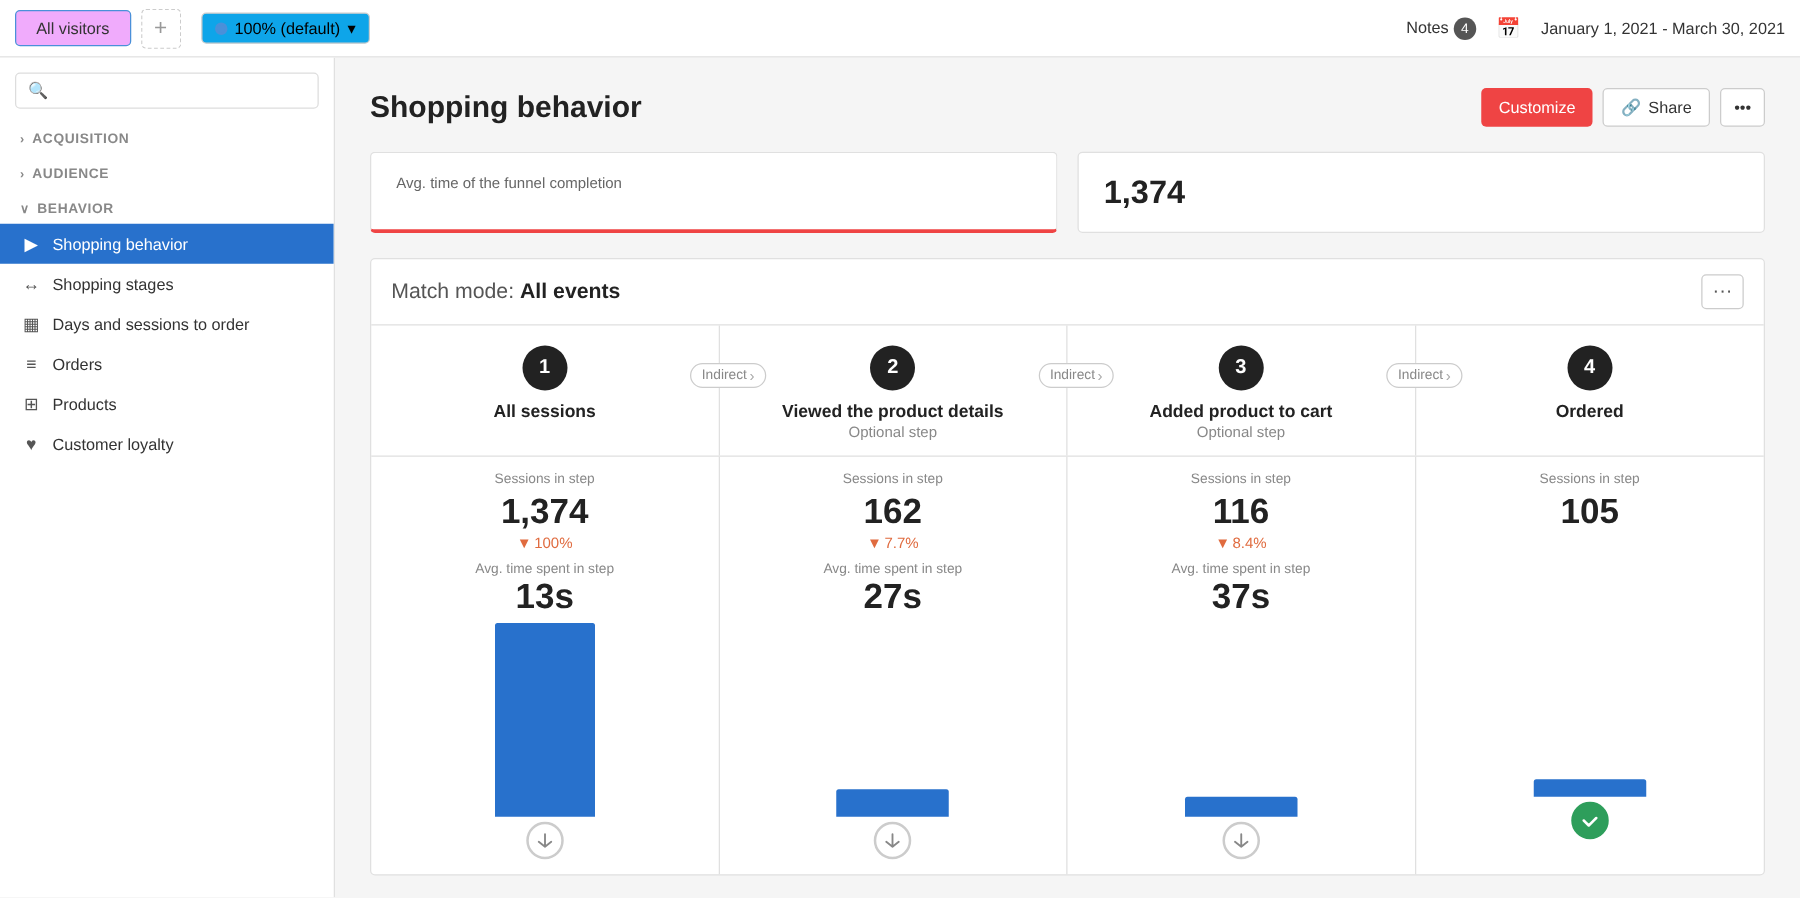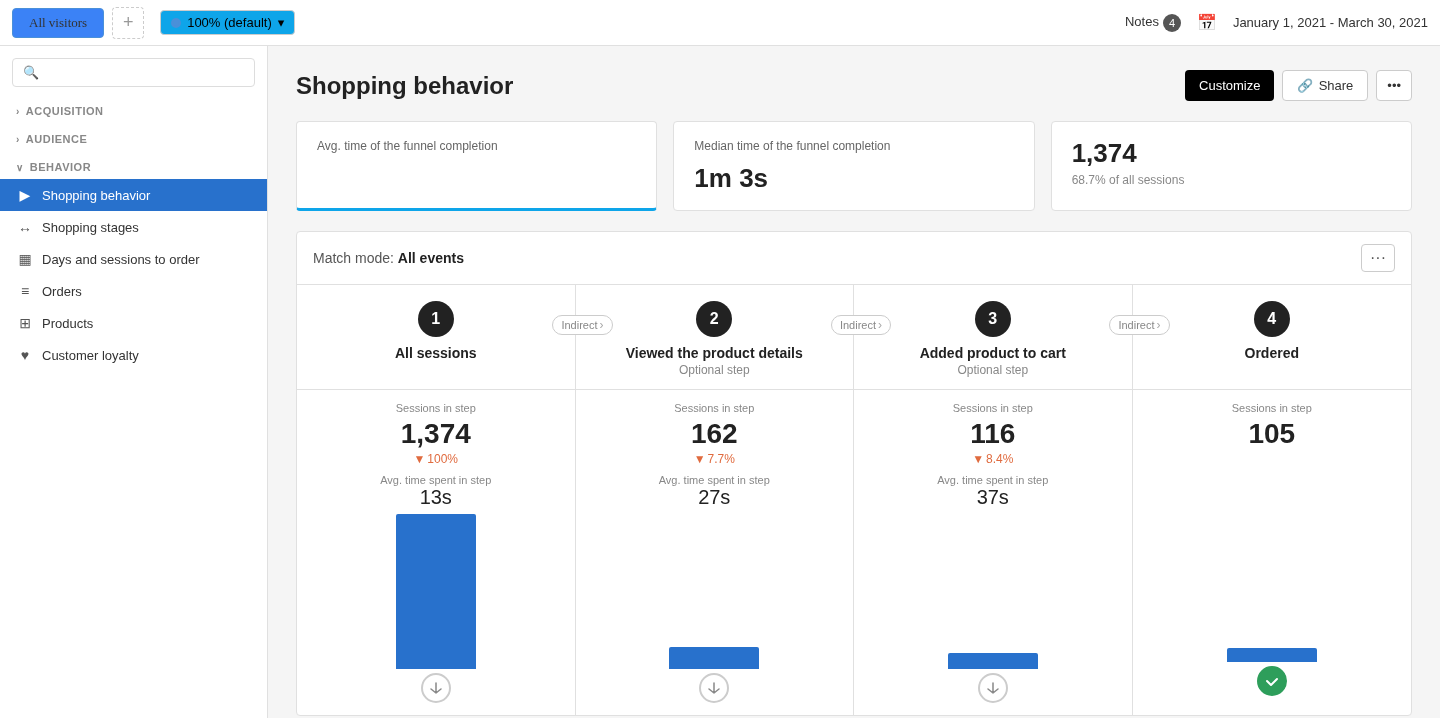--- a/index.html
+++ b/index.html
@@ -1,21 +1,21 @@
 <!DOCTYPE html>
 <html><head>
   <meta charset="utf-8">
   <style>
     * { box-sizing: border-box; margin: 0; padding: 0; }
     body { font-family: -apple-system, BlinkMacSystemFont, 'Segoe UI', sans-serif; background: #f5f5f5; display: flex; flex-direction: column; height: 718px; overflow: hidden; }
 
     
     .topbar { display: flex; align-items: center; background: #fff; border-bottom: 1px solid #e0e0e0; height: 46px; padding: 0 12px; gap: 8px; flex-shrink: 0; }
     .tab-btn { padding: 6px 16px; border: 1px solid #ccc; border-radius: 4px; background: #fff; cursor: pointer; font-size: 13px; color: #333; }
-    .tab-btn.active { background: #3b82f6; border-color: #4a90d9; font-family: Liberation Serif, serif; }
+    .tab-btn.active { background: #f0abfc; border-color: #4a90d9; }
     .tab-add { width: 32px; height: 32px; border: 1px dashed #ccc; border-radius: 4px; display: flex; align-items: center; justify-content: center; cursor: pointer; background: #fff; font-size: 18px; color: #999; }
     .segment-selector { display: flex; align-items: center; gap: 6px; border: 1px solid #ccc; border-radius: 4px; padding: 4px 10px; background: #0ea5e9; cursor: pointer; font-size: 13px; margin-left: 8px; }
     .segment-dot { width: 10px; height: 10px; border-radius: 50%; background: #4a90d9; border: 2px solid #4a90d9; }
     .topbar-right { margin-left: auto; display: flex; align-items: center; gap: 16px; }
     .notes-btn { font-size: 13px; color: #333; display: flex; align-items: flex-start; gap: 4px; cursor: pointer; }
     .notes-badge { background: #555; color: #fff; border-radius: 50%; width: 18px; height: 18px; font-size: 11px; display: flex; align-items: center; justify-content: center; }
     .calendar-icon-btn { font-size: 16px; color: #555; cursor: pointer; }
     .date-range { font-size: 13px; color: #333; }
 
     
@@ -30,36 +30,36 @@
     .sidebar-item { display: flex; align-items: center; gap: 8px; padding: 8px 16px; font-size: 13px; color: #333; cursor: pointer; border-radius: 0; }
     .sidebar-item.active { background: #2871cc; color: #fff; }
     .sidebar-item.active .sidebar-item-icon { color: #fff; }
     .sidebar-item-icon { font-size: 14px; color: #555; width: 18px; text-align: center; }
 
     
     .content { flex: 1; padding: 24px 28px; overflow-y: auto; background: #f5f5f5; }
     .content-header { display: flex; align-items: center; justify-content: space-between; margin-bottom: 20px; }
     .page-title { font-size: 24px; font-weight: 600; color: #222; }
     .header-actions { display: flex; gap: 8px; }
-    .btn-customize { background: #000000; color: #fff; border: none; border-radius: 4px; padding: 7px 14px; font-size: 13px; cursor: pointer; }
+    .btn-customize { background: #ef4444; color: #fff; border: none; border-radius: 4px; padding: 7px 14px; font-size: 13px; cursor: pointer; }
     .btn-share { background: #fff; color: #333; border: 1px solid #ccc; border-radius: 4px; padding: 7px 14px; font-size: 13px; cursor: pointer; display: flex; align-items: center; gap: 5px; }
     .btn-more { background: #fff; color: #333; border: 1px solid #ccc; border-radius: 4px; padding: 7px 10px; font-size: 13px; cursor: pointer; }
 
     
     .metric-cards { display: flex; gap: 16px; margin-bottom: 20px; }
     .metric-card { background: #fff; border: 1px solid #e0e0e0; border-radius: 4px; padding: 16px 20px; flex: 1; }
-    .metric-card.highlighted { border-bottom: 3px solid #0ea5e9; }
+    .metric-card.highlighted { border-bottom: 3px solid #ef4444; }
     .metric-label { font-size: 12px; color: #666; margin-bottom: 8px; line-height: 1.4; }
     .metric-value { font-size: 26px; font-weight: 600; color: #222; }
     .metric-sub { font-size: 12px; color: #888; margin-top: 4px; }
 
     
     .funnel-section { background: #fff; border: 1px solid #e0e0e0; border-radius: 4px; }
     .funnel-header { display: flex; align-items: center; justify-content: space-between; padding: 12px 16px; border-bottom: 1px solid #e0e0e0; }
-    .match-mode { font-size: 14px; color: #555; }
+    .match-mode { font-size: 17px; color: #555; }
     .match-mode strong { color: #222; }
     .funnel-more { background: none; border: 1px solid #ccc; border-radius: 4px; padding: 4px 8px; cursor: pointer; font-size: 16px; color: #555; }
 
     
     .funnel-steps-grid { display: grid; grid-template-columns: repeat(4, 1fr); border-bottom: 1px solid #e0e0e0; }
     .funnel-step-header { padding: 16px 12px 12px; text-align: center; border-right: 1px solid #e0e0e0; position: relative; }
     .funnel-step-header:last-child { border-right: none; }
     .step-circle { width: 36px; height: 36px; border-radius: 50%; background: #222; color: #fff; font-size: 16px; font-weight: 600; display: flex; align-items: center; justify-content: center; margin: 0 auto 8px; }
     .step-name { font-size: 14px; font-weight: 600; color: #222; }
     .step-optional { font-size: 12px; color: #888; margin-top: 2px; }
@@ -67,21 +67,21 @@
     .indirect-arrow { font-size: 12px; color: #aaa; }
 
     
     .funnel-data-grid { display: grid; grid-template-columns: repeat(4, 1fr); }
     .funnel-data-col { padding: 12px; text-align: center; border-right: 1px solid #e0e0e0; display: flex; flex-direction: column; align-items: center; }
     .funnel-data-col:last-child { border-right: none; }
     .data-label { font-size: 11px; color: #888; margin-bottom: 4px; }
     .data-value-large { font-size: 28px; font-weight: 600; color: #222; }
     .data-pct { font-size: 12px; color: #e06b3f; display: flex; align-items: center; gap: 2px; margin-top: 2px; }
     .data-time-label { font-size: 11px; color: #888; margin-top: 8px; }
-    .data-time-value { font-size: 20px; font-weight: 400; color: #222; }
+    .data-time-value { font-size: 28px; font-weight: 700; color: #222; }
 
     
     .bar-area { width: 100%; height: 160px; display: flex; align-items: flex-end; justify-content: center; padding: 8px 16px 0; }
     .bar { background: #2871cc; border-radius: 2px 2px 0 0; }
 
     
     .drop-icon-wrap { width: 30px; height: 30px; border-radius: 50%; border: 2px solid #ccc; background: #fff; display: flex; align-items: center; justify-content: center; margin-top: 4px; }
     .drop-icon-wrap.green { border-color: #2e9e5b; background: #2e9e5b; }
     .drop-icon-wrap svg { width: 14px; height: 14px; }
     .expand-arrow { font-size: 10px; color: #888; }
@@ -171,26 +171,21 @@
         </button>
         <button class="btn-more">•••</button>
       </div>
     </div>
 
     <div class="metric-cards">
       <div class="metric-card highlighted">
         <div class="metric-label">Avg. time of the funnel completion</div>
       </div>
       <div class="metric-card">
-        <div class="metric-label">Median time of the funnel completion</div>
-        <div class="metric-value">1m 3s</div>
-      </div>
-      <div class="metric-card">
         <div class="metric-value">1,374</div>
-        <div class="metric-sub">68.7% of all sessions</div>
       </div>
     </div>
 
     <div class="funnel-section">
       <div class="funnel-header">
         <span class="match-mode">
           <span>Match mode:</span>
           <strong>All events</strong>
         </span>
         <button class="funnel-more">···</button>

